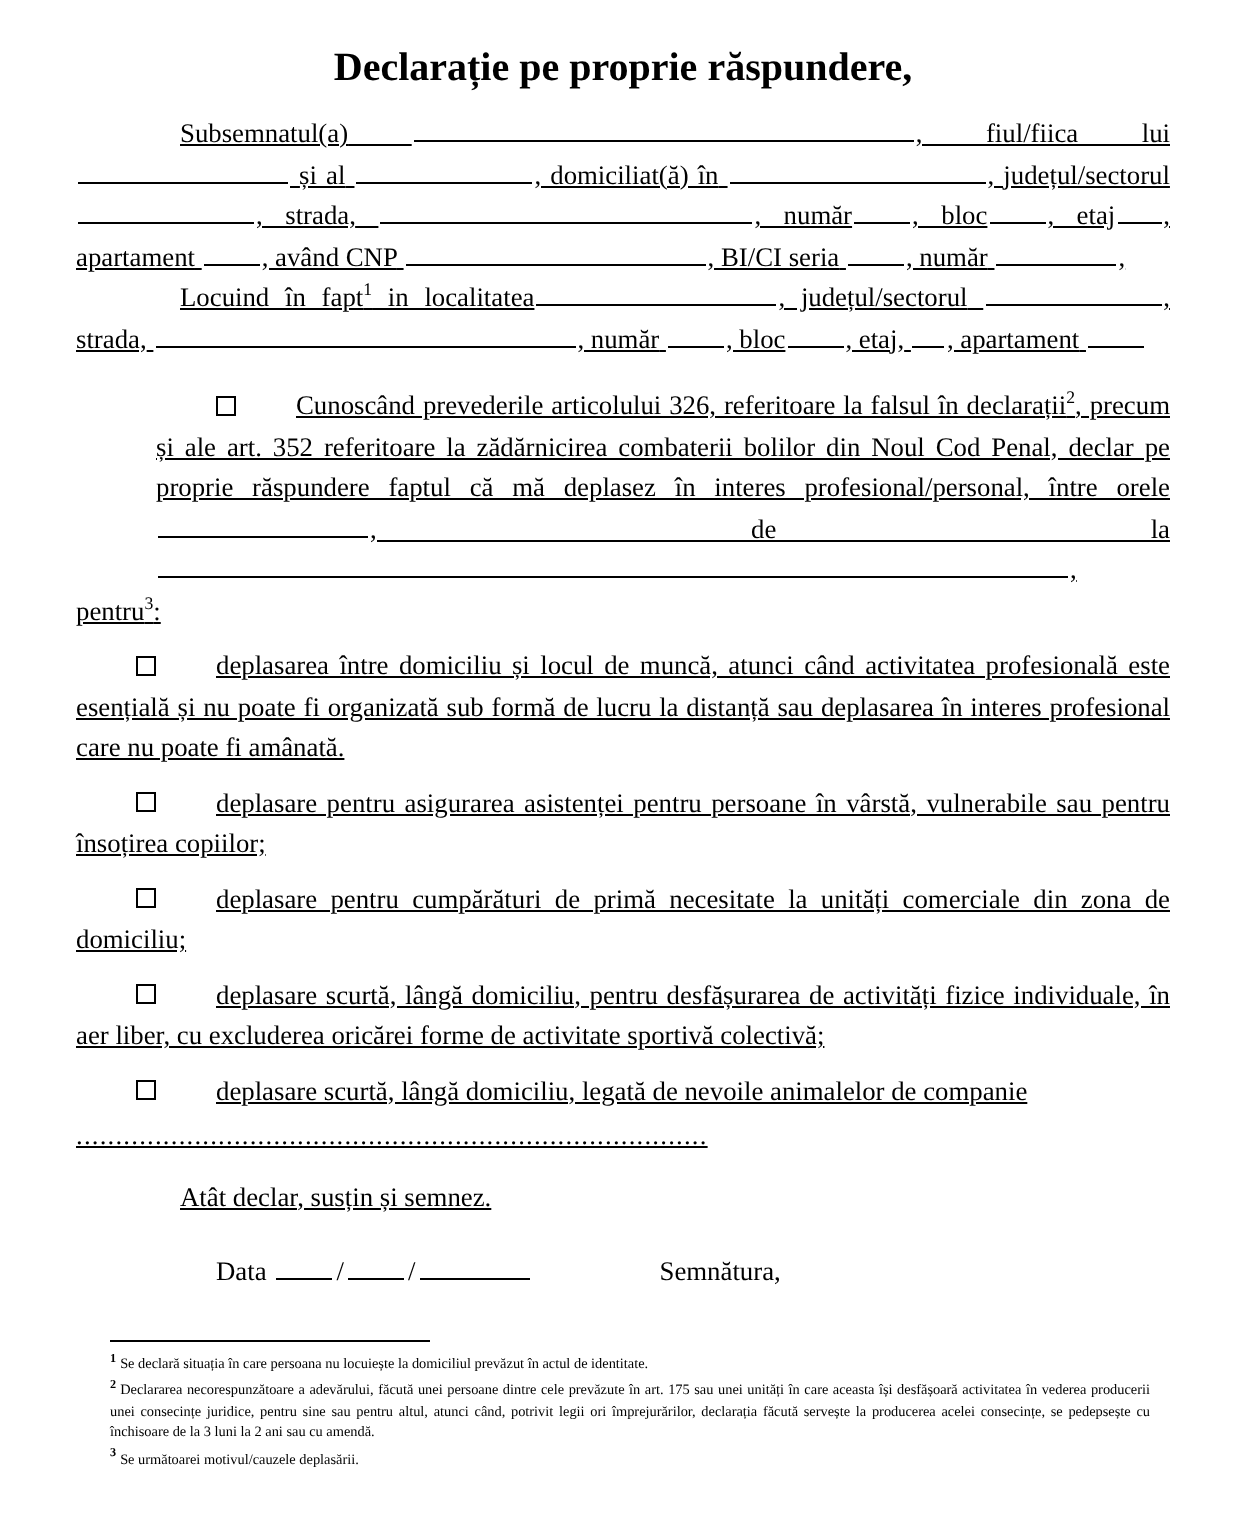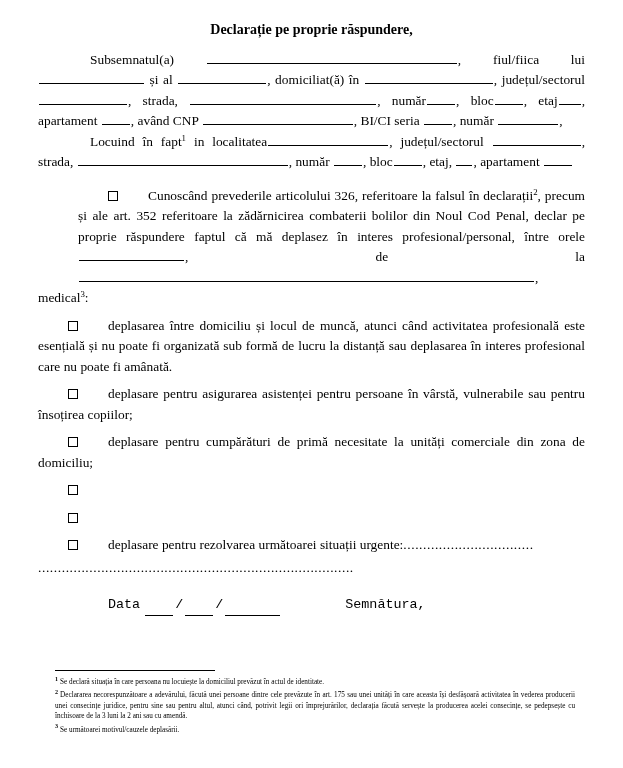--- a/index.html
+++ b/index.html
@@ -17,35 +17,36 @@
   }
   .page {
     position: relative;
     width: 623px;
     height: 768px;
     padding: 0;
     box-sizing: border-box;
   }
   .title {
     text-align: center;
-    font-size: 14px;
+    font-size: 20px;
     margin: 22px 0 0 0;
     line-height: 1.2;
   }
   .body-block {
     margin: 0 38px 0 38px;
     font-size: 13.4px;
     line-height: 1.53;
     text-align: justify;
   }
   p.para {
     margin: 0;
     padding: 0;
     text-align: justify;
     text-justify: inter-word;
+    text-decoration: underline;
   }
   p.para.first {
     margin-top: 11px;
   }
   .indent {
     display: inline-block;
     width: 52px;
   }
   .indent-sm {
     display: inline-block;
@@ -90,23 +91,22 @@
     font-size: 0.66em;
     vertical-align: super;
     line-height: 0;
   }
   .dots {
     letter-spacing: 0.6px;
   }
   .sign-row {
     margin-top: 17px;
     display: flex;
-    align-items: flex-end;
+    align-items: flex-start;
     padding-left: 70px;
-    font-family: Liberation Mono, monospace;
   }
   .sign-row .data-label { margin-right: 4px; }
   .sign-row .sign-label {
     margin-left: 64px;
   }
   .slash { margin: 0 1px; }
 
   .footnotes {
     position: absolute;
     left: 55px;
@@ -166,52 +166,52 @@
     </p>
 
     <p class="para" style="margin-top:13px;margin-left:40px;">
       <span class="indent-sm"></span><span class="chk"></span><span class="indent-sm"></span><span>Cunoscând prevederile articolului 326, referitoare la falsul în declarații</span><sup>2</sup><span>, precum și ale art. 352 referitoare la  zădărnicirea combaterii bolilor din Noul Cod Penal, declar pe proprie răspundere faptul că mă deplasez în interes profesional/personal, între orele</span>
       <span class="ul w105"></span><span>, de la</span>
       <span class="ul w455"></span><span>,</span>
     </p>
 
 
     <p class="para">
-      <span>medical</span><sup>3</sup><span>:</span>
+      <span>pentru</span><sup>3</sup><span>:</span>
     </p>
 
     <p class="para" style="margin-top:7px;">
       <span class="indent-sm"></span><span class="chk"></span><span class="indent-sm"></span><span>deplasarea între domiciliu și locul de muncă, atunci când activitatea profesională este esențială și nu poate fi organizată sub formă de lucru la distanță sau deplasarea în interes profesional care nu poate fi amânată.</span>
     </p>
 
 
     <p class="para" style="margin-top:7px;">
       <span class="indent-sm"></span><span class="chk"></span><span class="indent-sm"></span><span>deplasare pentru asigurarea asistenței pentru persoane în vârstă, vulnerabile sau pentru însoțirea copiilor;</span>
     </p>
 
     <p class="para" style="margin-top:7px;">
       <span class="indent-sm"></span><span class="chk"></span><span class="indent-sm"></span><span>deplasare pentru cumpărături de primă necesitate la unități comerciale din zona de domiciliu;</span>
     </p>
 
     <p class="para" style="margin-top:7px;">
-      <span class="indent-sm"></span><span class="chk"></span><span class="indent-sm"></span>
-    </p>
-
-    <p class="para" style="margin-top:7px;">
-      <span class="indent-sm"></span><span class="chk"></span><span class="indent-sm"></span>
-    </p>
-
-    <p class="para" style="margin-top:7px;">
-      <span class="indent-sm"></span><span class="chk"></span><span class="indent-sm"></span><span>deplasare pentru rezolvarea următoarei situații urgente:</span><span class="dots">.................................</span>
-    </p>
+      <span class="indent-sm"></span><span class="chk"></span><span class="indent-sm"></span><span>deplasare scurtă, lângă domiciliu, pentru desfășurarea de activități fizice individuale, în aer liber, cu excluderea oricărei forme de activitate sportivă colectivă;</span>
+    </p>
+
+    <p class="para" style="margin-top:7px;">
+      <span class="indent-sm"></span><span class="chk"></span><span class="indent-sm"></span><span>deplasare scurtă, lângă domiciliu, legată de nevoile animalelor de companie</span>
+    </p>
+
 
     <p class="para" style="margin-top:2px;">
       <span class="dots">................................................................................</span>
     </p>
 
+    <p class="para" style="margin-top:10px;">
+      <span class="indent"></span><span>Atât declar, susțin și semnez.</span>
+    </p>
 
     <div class="sign-row">
       <span class="data-label">Data</span>
       <span class="ul w28"></span>
         <span class="slash">/</span>
         <span class="ul w28"></span>
         <span class="slash">/</span>
         <span class="ul w55"></span>
       <span class="sign-label">Semnătura,</span>
     </div>

